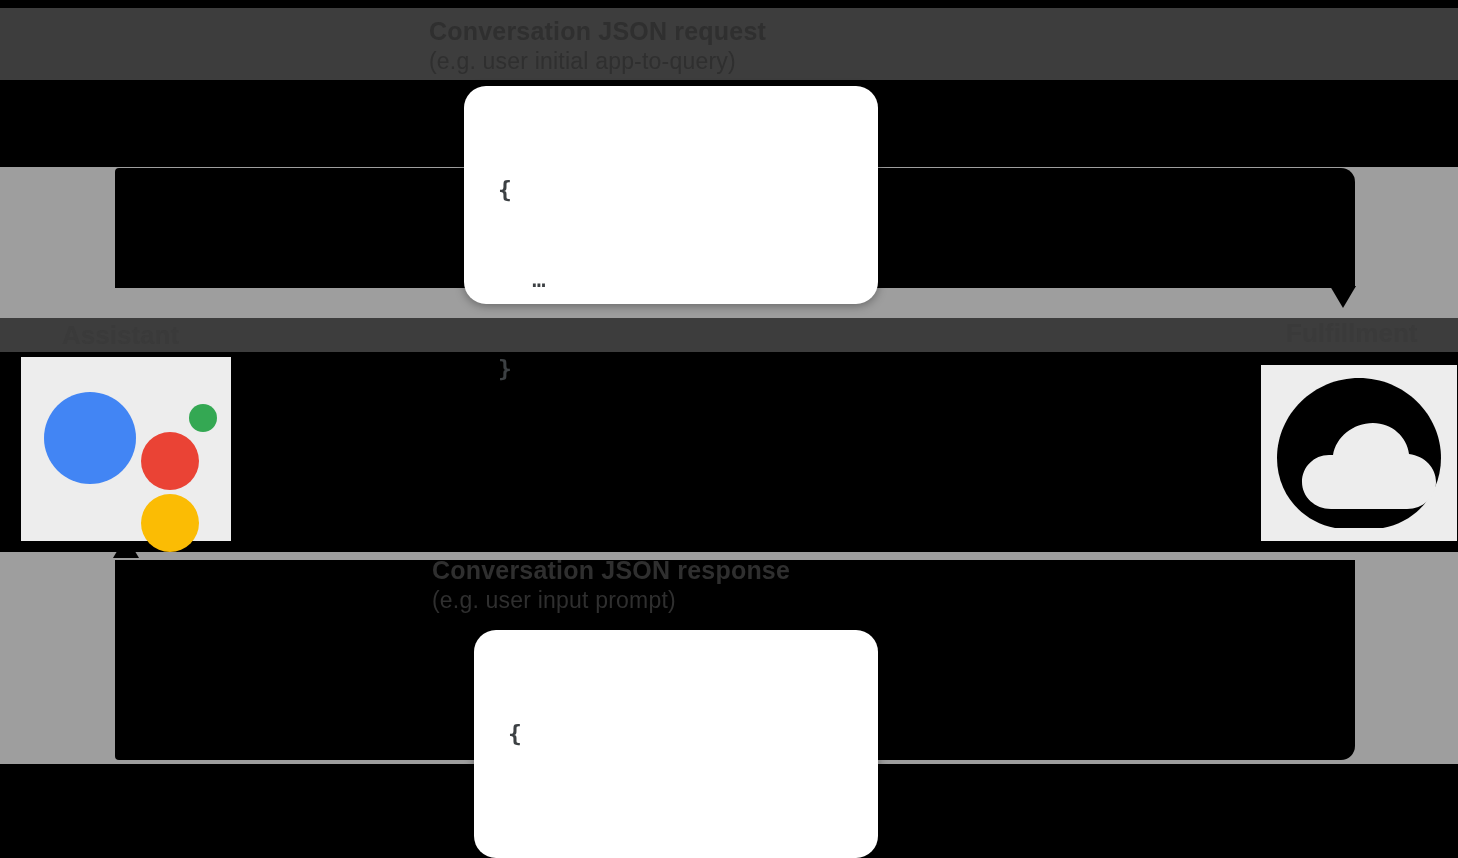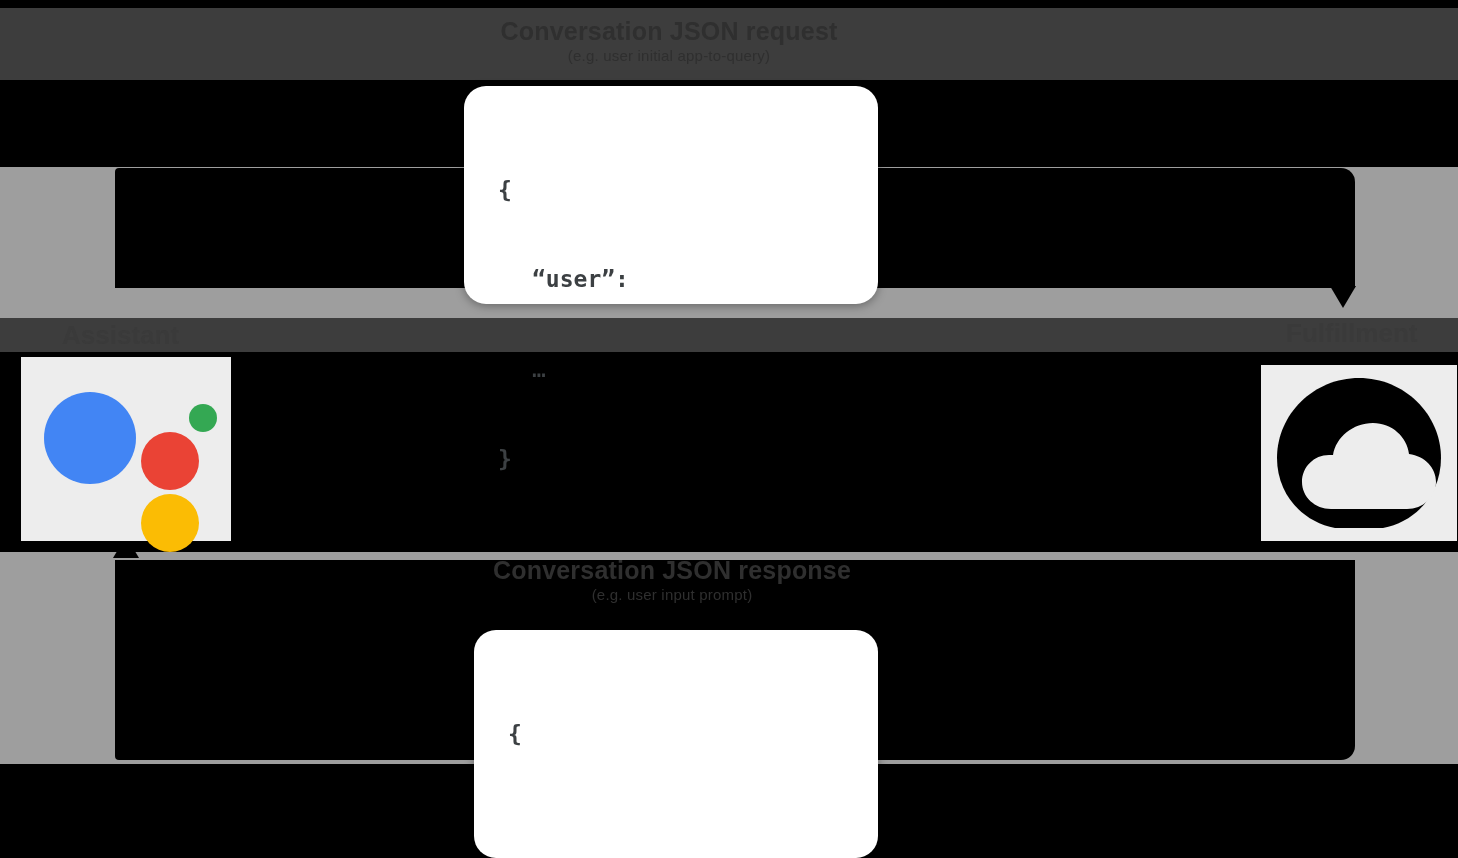--- a/index.html
+++ b/index.html
@@ -122,28 +122,28 @@
   }
   .dot { position: absolute; border-radius: 50%; }
   #dot-blue   { left: 3px;   top: 18px;  width: 92px; height: 92px; background: #4285f4; }
   #dot-red    { left: 100px; top: 58px;  width: 58px; height: 58px; background: #ea4335; }
   #dot-green  { left: 148px; top: 30px;  width: 28px; height: 28px; background: #34a853; }
   #dot-yellow { left: 100px; top: 120px; width: 58px; height: 58px; background: #fbbc04; }
 
   
   .flow-label {
     position: absolute;
-    text-align: center;
+    text-align: left;
     color: #2f2f2f;
     line-height: 1.22;
     letter-spacing: .2px;
     white-space: nowrap;
   }
   .flow-label .l1 { font-size: 25px; font-weight: 700; display: block; }
-  .flow-label .l2 { font-size: 15px; font-weight: 400; display: block; }
+  .flow-label .l2 { font-size: 23px; font-weight: 400; display: block; }
 
   #label-request  { left: 429px; top: 16px;  width: 480px; }
   #label-response { left: 432px; top: 555px; width: 480px; }
 
   .endpoint-label {
     position: absolute;
     color: #3a3a3a;
     font-size: 26px;
     font-weight: 700;
     white-space: nowrap;
@@ -214,21 +214,20 @@
   <div id="label-response" class="flow-label">
     <span class="l1">Conversation JSON response</span>
     <span class="l2">(e.g. user input prompt)</span>
   </div>
 
   <div id="label-assistant" class="endpoint-label">Assistant</div>
   <div id="label-fulfillment" class="endpoint-label">Fulfillment</div>
 
   <div id="json-request" class="json-card">
     <div>{</div>
-    <div style="padding-left:34px">“user”:</div>
     <div class="ell" style="padding-left:34px">…</div>
     <div>}</div>
   </div>
 
   <div id="json-response" class="json-card">
     <div>{</div>
     
     
     
   </div>

